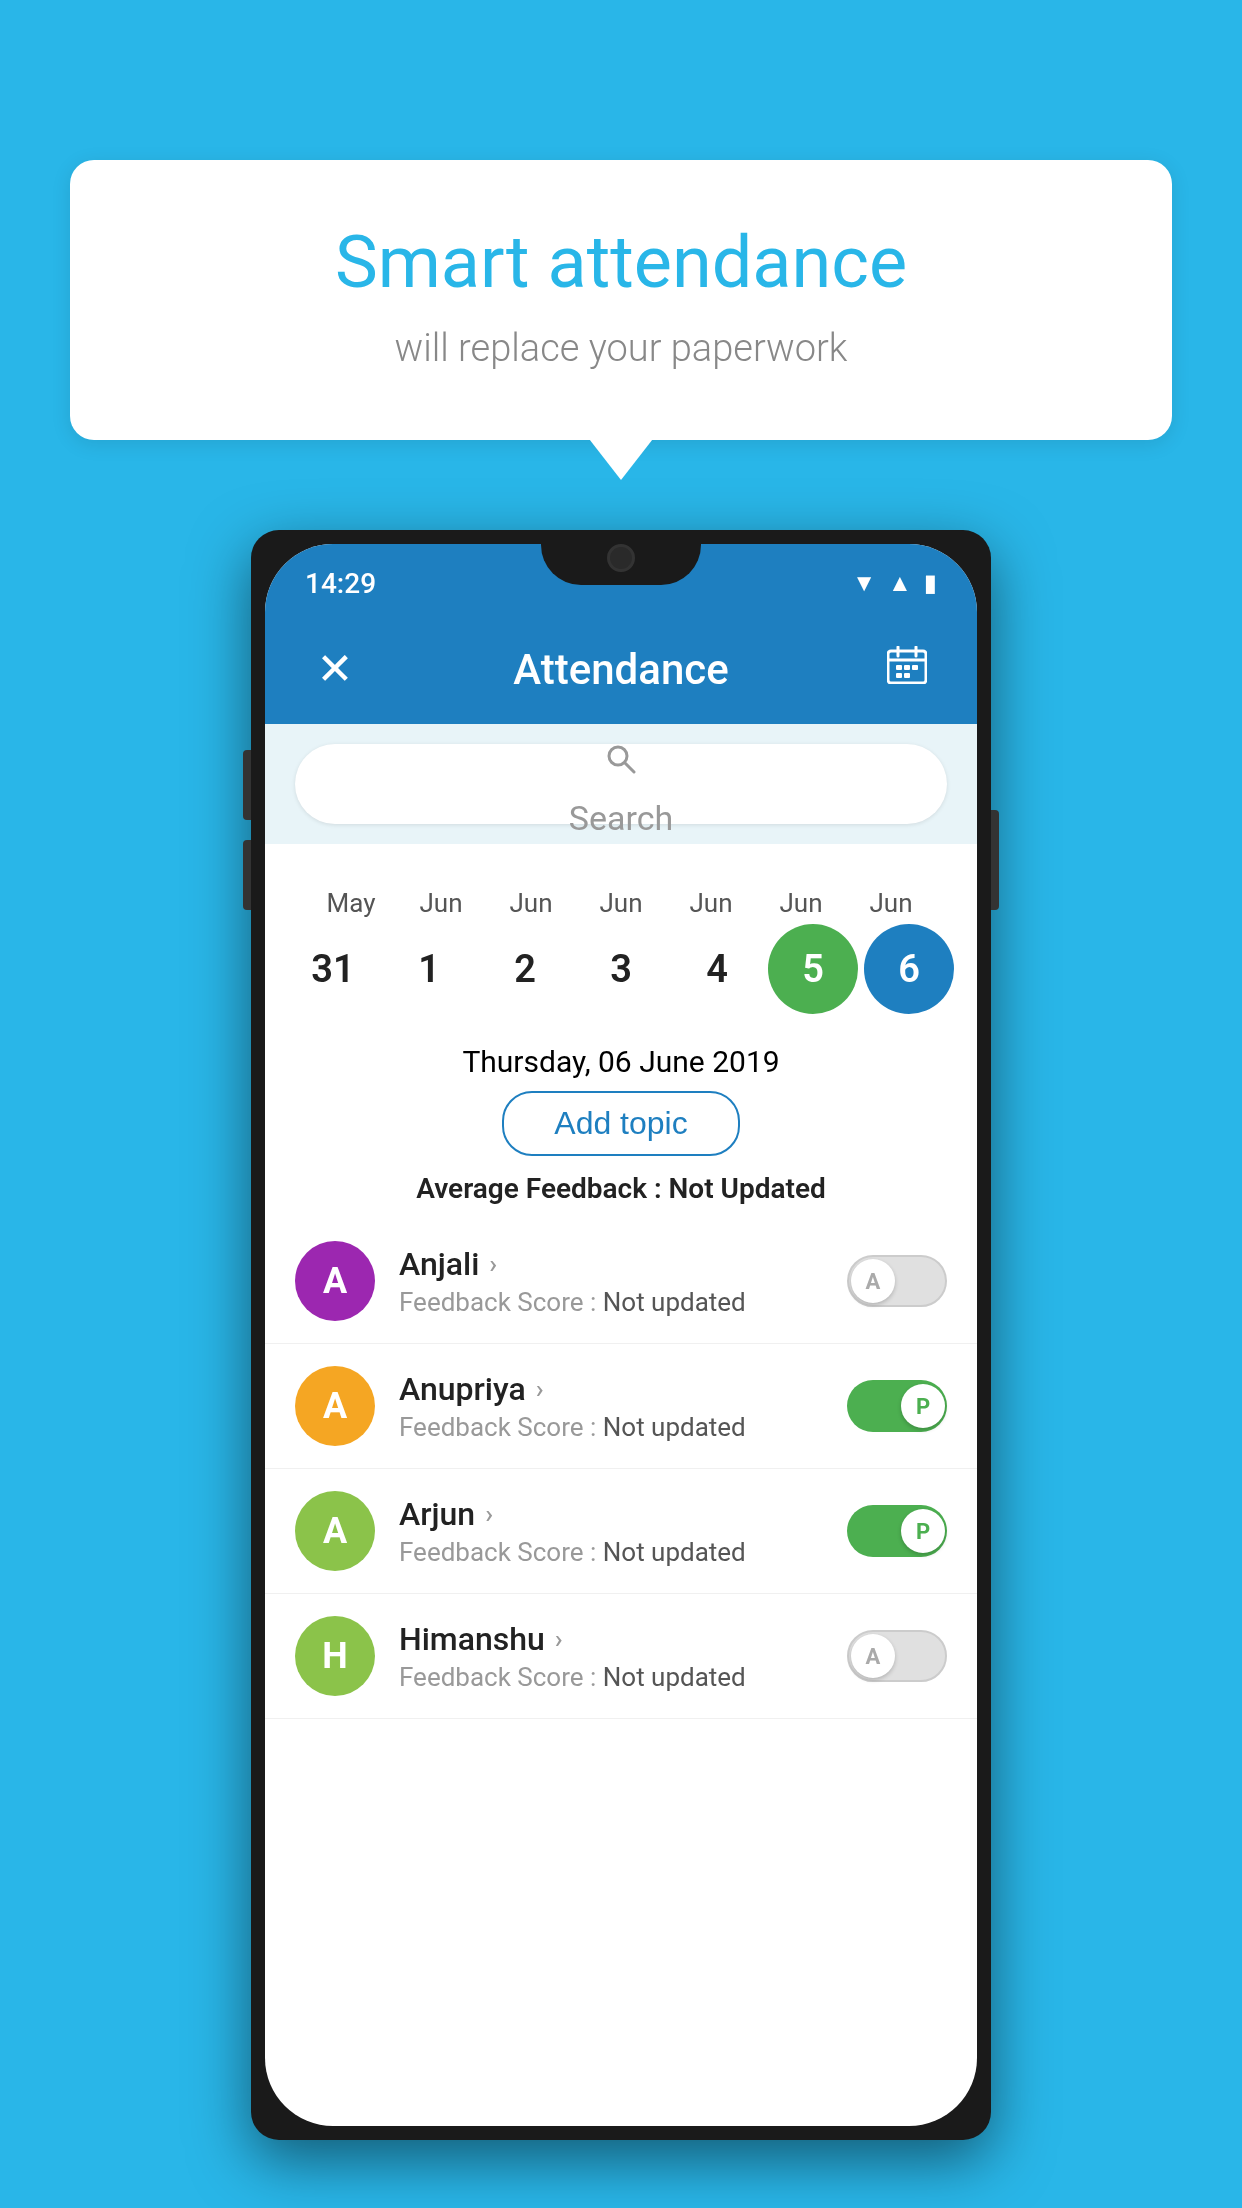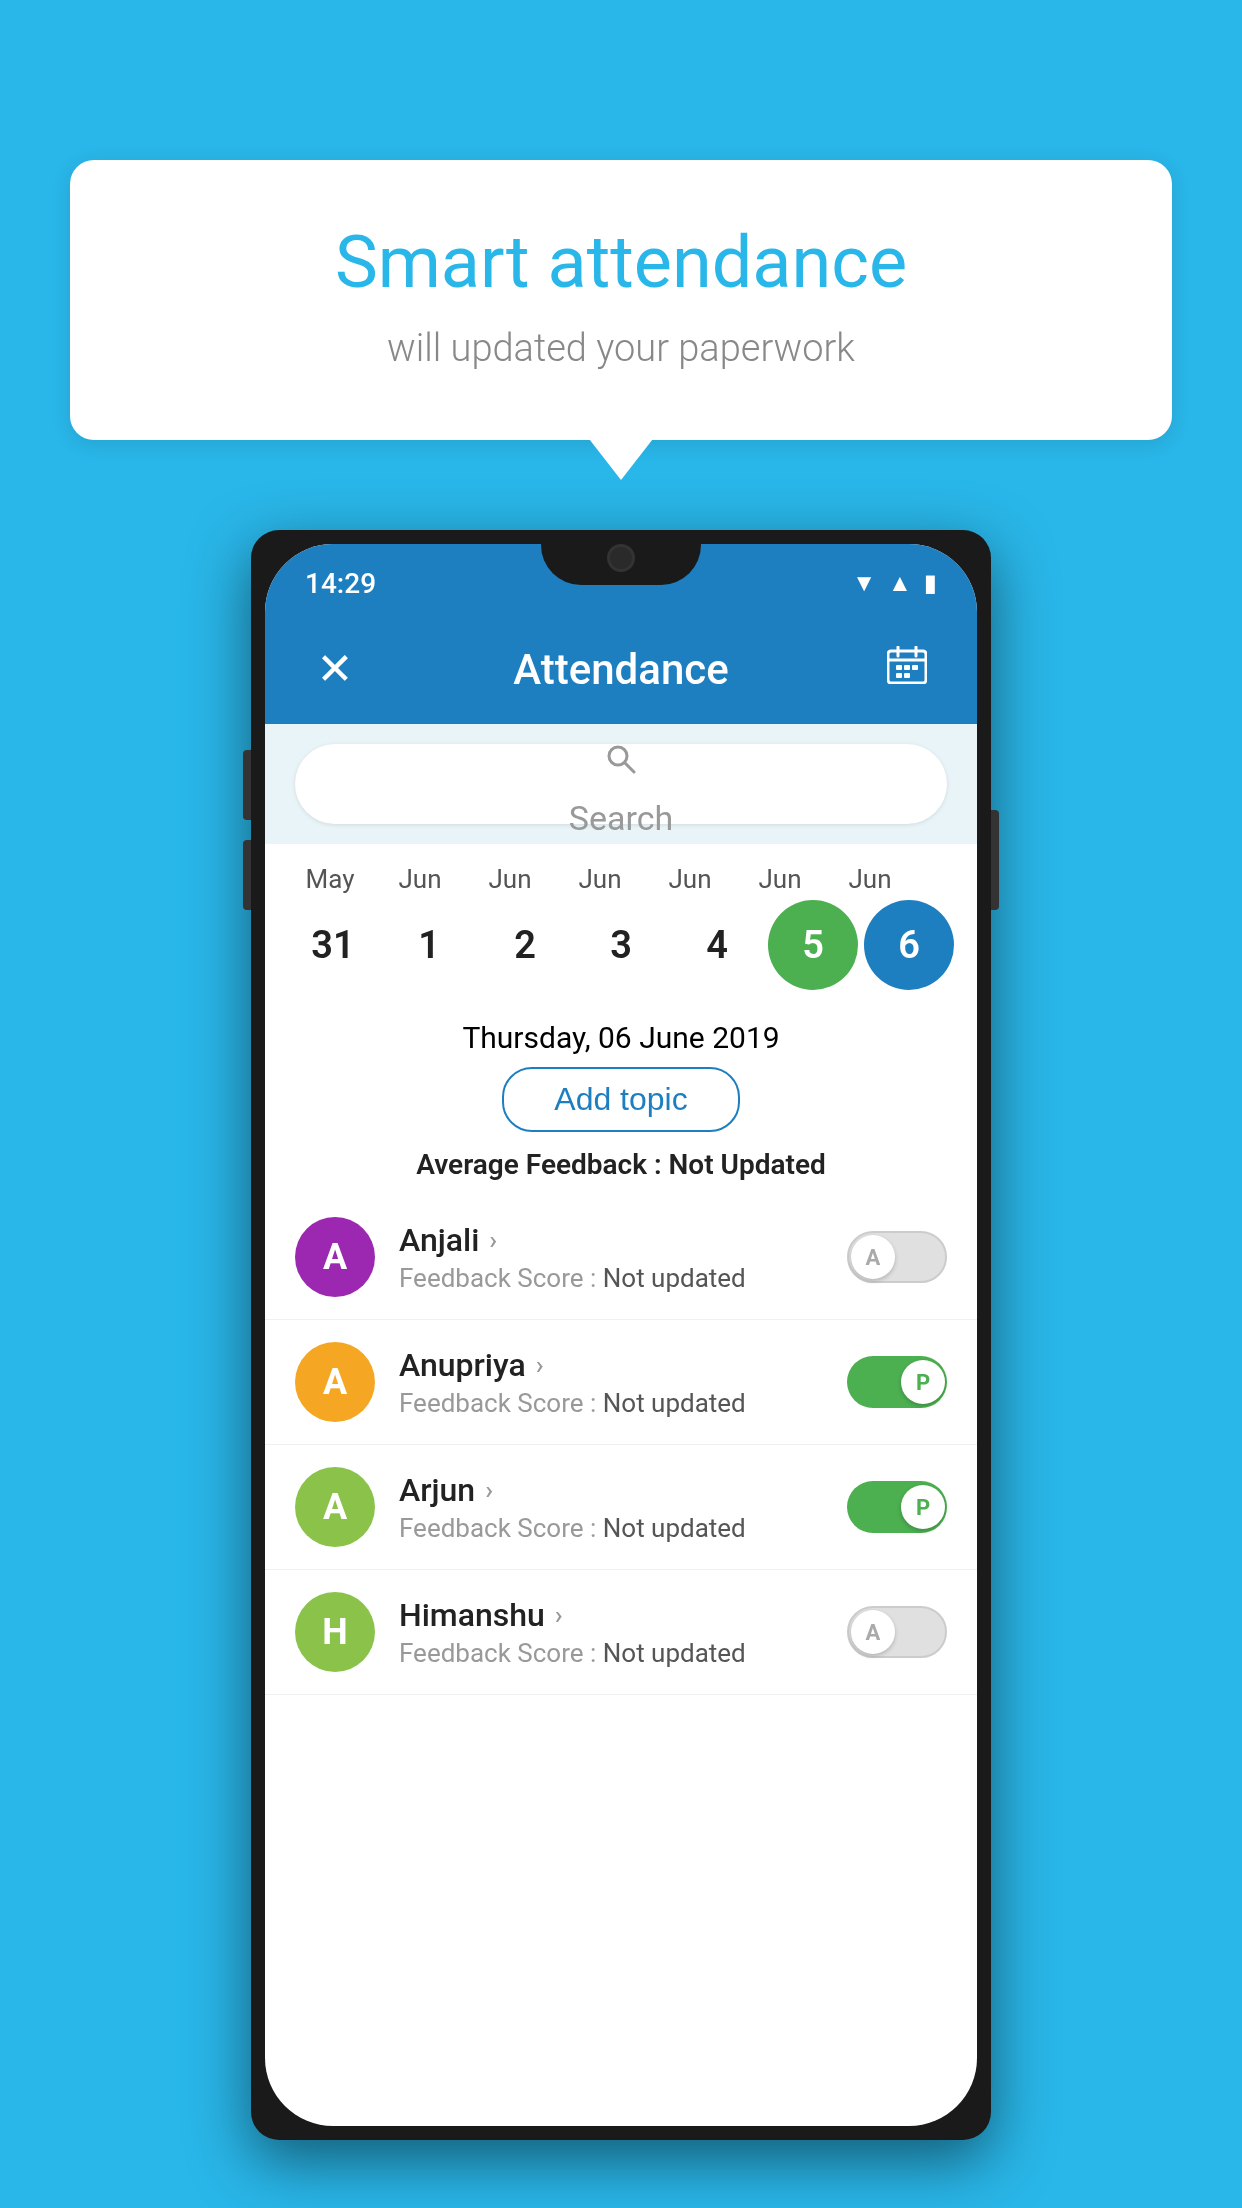--- a/index.html
+++ b/index.html
@@ -199,23 +199,24 @@
     }
 
     
     .calendar-strip {
       background: white;
       padding: 20px 0 10px;
     }
 
     .calendar-months {
       display: flex;
-      justify-content: flex-start;
+      justify-content: center;
       padding: 0 20px;
       margin-bottom: 6px;
+      margin-top: 24px;
     }
 
     .month-label {
       font-size: 26px;
       color: #555;
       text-align: center;
       width: 90px;
     }
 
     .calendar-dates {
@@ -411,21 +412,21 @@
       height: 100px;
       background: #333;
       border-radius: 0 4px 4px 0;
     }
   </style>
 </head>
 <body>
 
 <div class="speech-bubble">
   <div class="bubble-title">Smart attendance</div>
-  <div class="bubble-subtitle">will updated your paperwork</div>
+  <div class="bubble-subtitle">will replace your paperwork</div>
 </div>
 
 <div class="phone-container">
   <div class="phone-frame">
     <div class="phone-vol-up"></div>
     <div class="phone-vol-down"></div>
     <div class="phone-power"></div>
     <div class="phone-notch">
       <div class="phone-camera"></div>
     </div>

